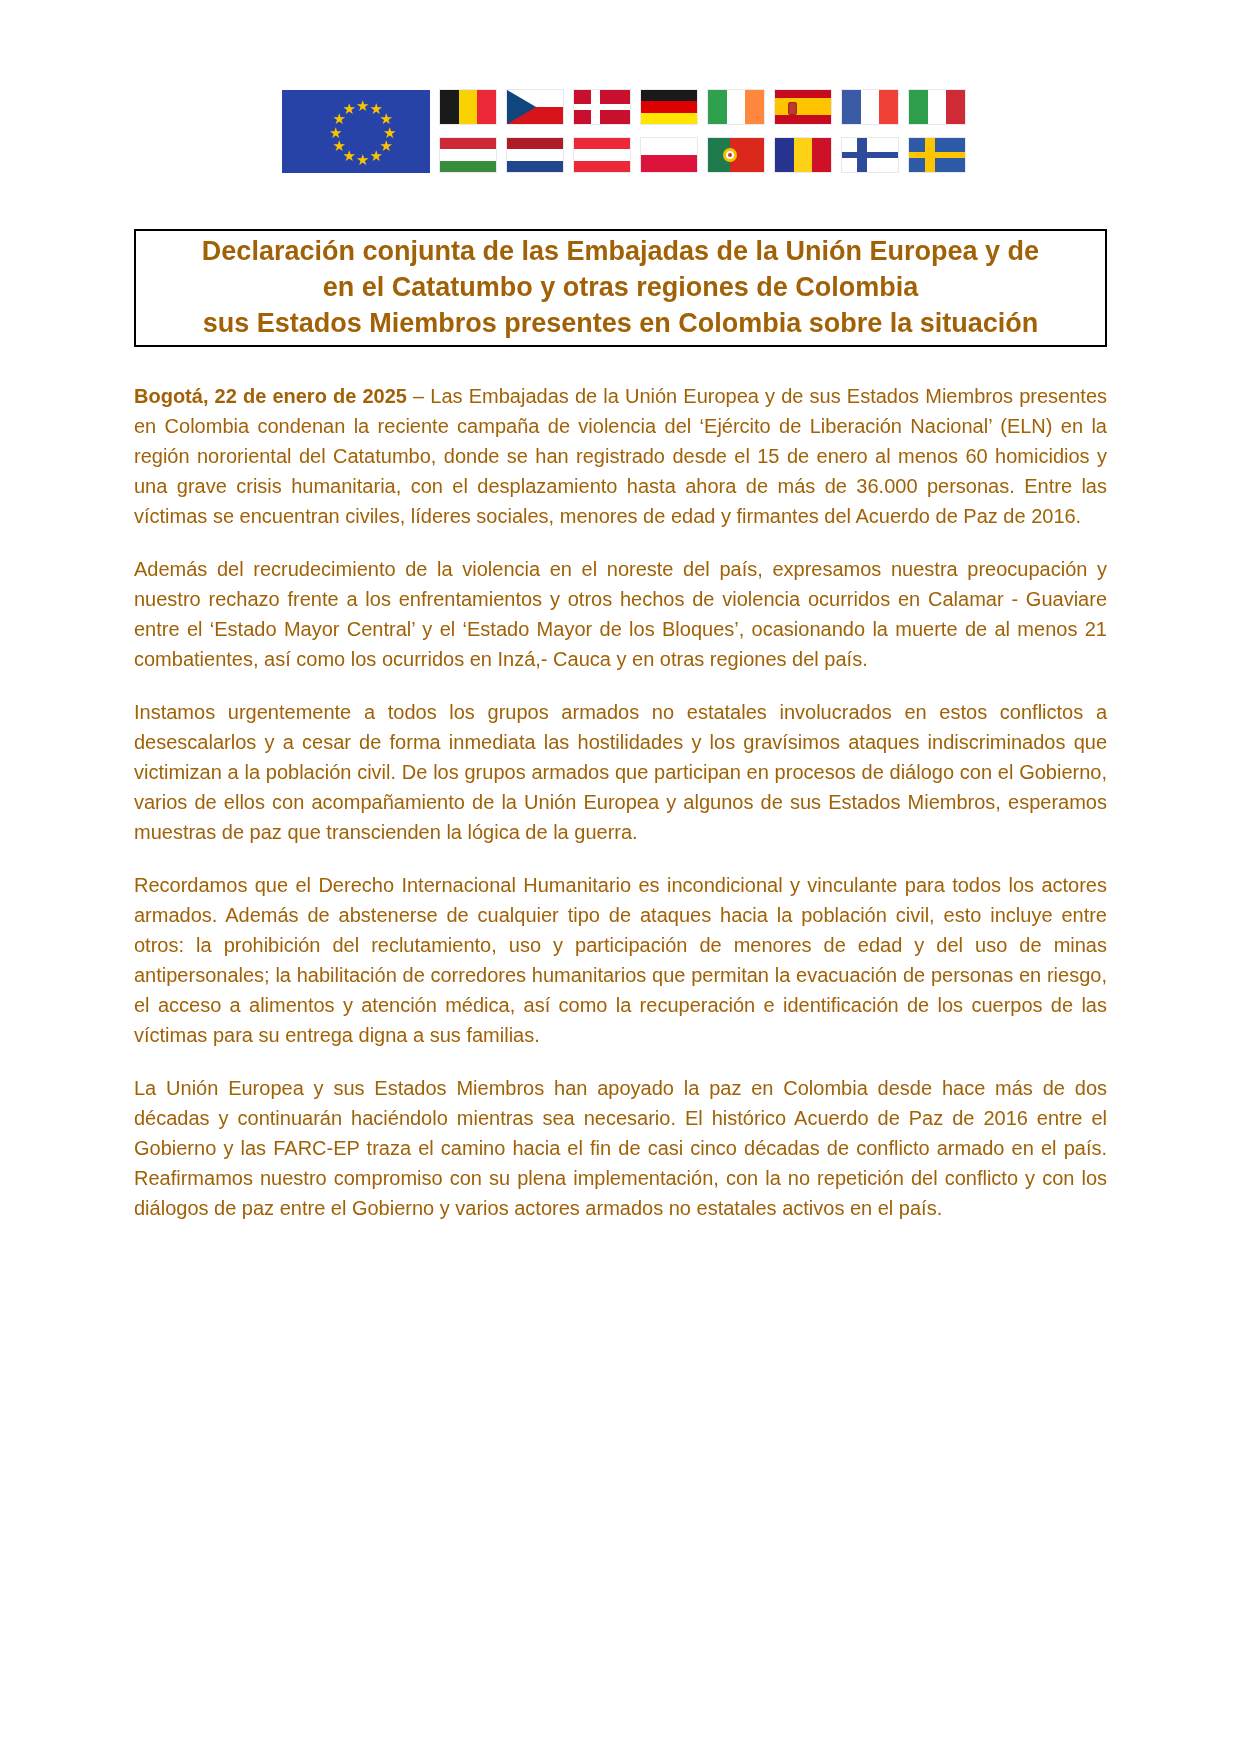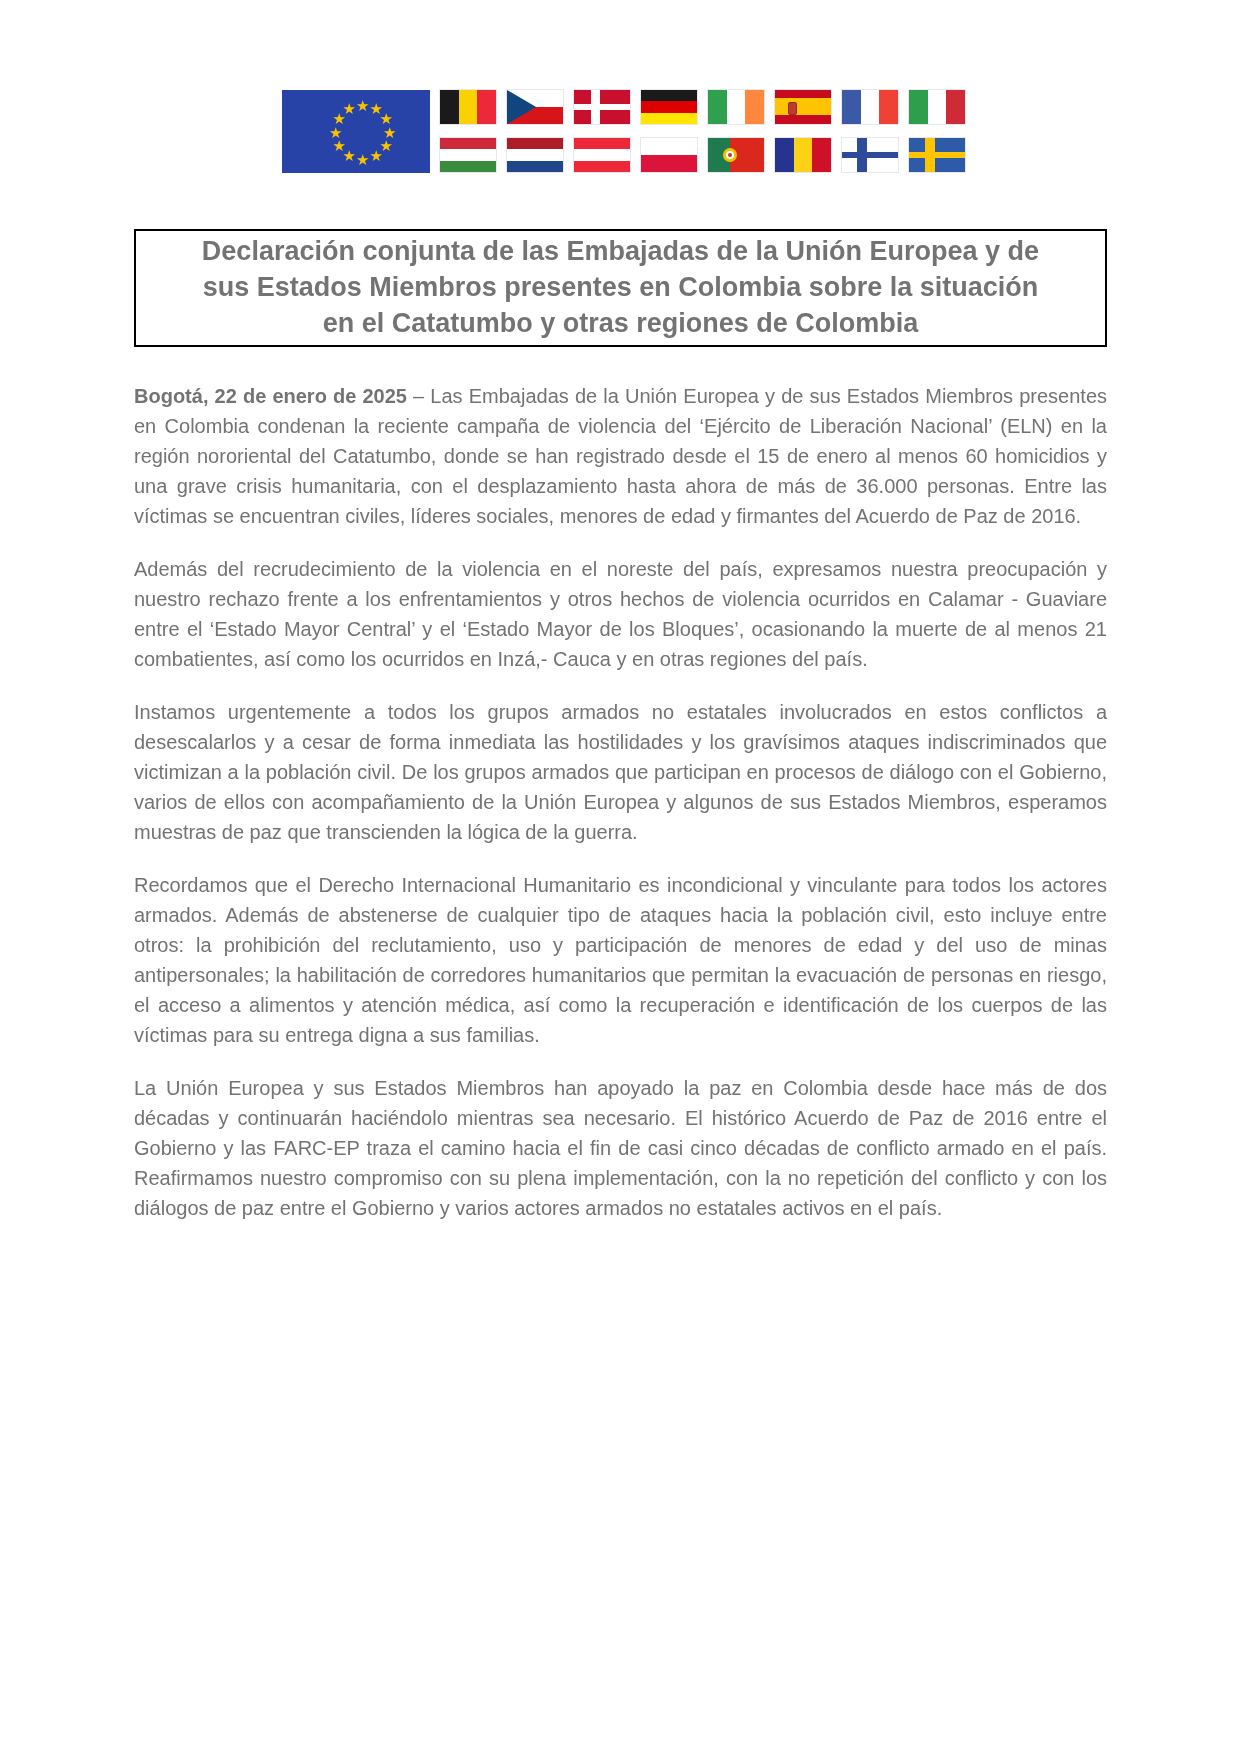--- a/index.html
+++ b/index.html
@@ -2,21 +2,21 @@
 <html><head>
 <meta charset="utf-8">
 <style>
   html,body{margin:0;padding:0;background:#888;}
   .page{
     position:relative;
     width:1241px;height:1755px;
     margin:0 auto;
     background:#ffffff;
     font-family:"Liberation Sans","DejaVu Sans",sans-serif;
-    color:#737373;
+    color:#a16207;
     overflow:hidden;
   }
 
   
   .banner{
     display:flex;
     align-items:flex-start;
     gap:10px;
     margin:90px 0 0 282px;
   }
@@ -137,22 +137,22 @@
       <div class="flag f-pl" title="Poland"></div>
       <div class="flag f-pt" title="Portugal"></div>
       <div class="flag f-ro" title="Romania"></div>
       <div class="flag f-fi" title="Finland"></div>
       <div class="flag f-se" title="Sweden"></div>
     </div>
   </div>
 
   <div class="title-box">
     <div class="title-line">Declaración conjunta de las Embajadas de la Unión Europea y de</div>
+    <div class="title-line">en el Catatumbo y otras regiones de Colombia</div>
     <div class="title-line">sus Estados Miembros presentes en Colombia sobre la situación</div>
-    <div class="title-line">en el Catatumbo y otras regiones de Colombia</div>
   </div>
 
   <div class="doc-body">
     <p><b>Bogotá, 22 de enero de 2025</b><span> – Las Embajadas de la Unión Europea y de sus Estados Miembros presentes en Colombia condenan la reciente campaña de violencia del ‘Ejército de Liberación Nacional’ (ELN) en la región nororiental del Catatumbo, donde se han registrado desde el 15 de enero al menos 60 homicidios y una grave crisis humanitaria, con el desplazamiento hasta ahora de más de 36.000 personas. Entre las víctimas se encuentran civiles, líderes sociales, menores de edad y firmantes del Acuerdo de Paz de 2016.</span></p>
     <p><span>Además del recrudecimiento de la violencia en el noreste del país, expresamos nuestra preocupación y nuestro rechazo frente a los enfrentamientos y otros hechos de violencia ocurridos en Calamar - Guaviare entre el ‘Estado Mayor Central’ y el ‘Estado Mayor de los Bloques’, ocasionando la muerte de al menos 21 combatientes, así como los ocurridos en Inzá,- Cauca y en otras regiones del país.</span></p>
     <p><span>Instamos urgentemente a todos los grupos armados no estatales involucrados en estos conflictos a desescalarlos y a cesar de forma inmediata las hostilidades y los gravísimos ataques indiscriminados que victimizan a la población civil. De los grupos armados que participan en procesos de diálogo con el Gobierno, varios de ellos con acompañamiento de la Unión Europea y algunos de sus Estados Miembros, esperamos muestras de paz que transcienden la lógica de la guerra.</span></p>
     <p><span>Recordamos que el Derecho Internacional Humanitario es incondicional y vinculante para todos los actores armados. Además de abstenerse de cualquier tipo de ataques hacia la población civil, esto incluye entre otros: la prohibición del reclutamiento, uso y participación de menores de edad y del uso de minas antipersonales; la habilitación de corredores humanitarios que permitan la evacuación de personas en riesgo, el acceso a alimentos y atención médica, así como la recuperación e identificación de los cuerpos de las víctimas para su entrega digna a sus familias.</span></p>
     <p><span>La Unión Europea y sus Estados Miembros han apoyado la paz en Colombia desde hace más de dos décadas y continuarán haciéndolo mientras sea necesario. El histórico Acuerdo de Paz de 2016 entre el Gobierno y las FARC-EP traza el camino hacia el fin de casi cinco décadas de conflicto armado en el país. Reafirmamos nuestro compromiso con su plena implementación, con la no repetición del conflicto y con los diálogos de paz entre el Gobierno y varios actores armados no estatales activos en el país.</span></p>
   </div>
 

